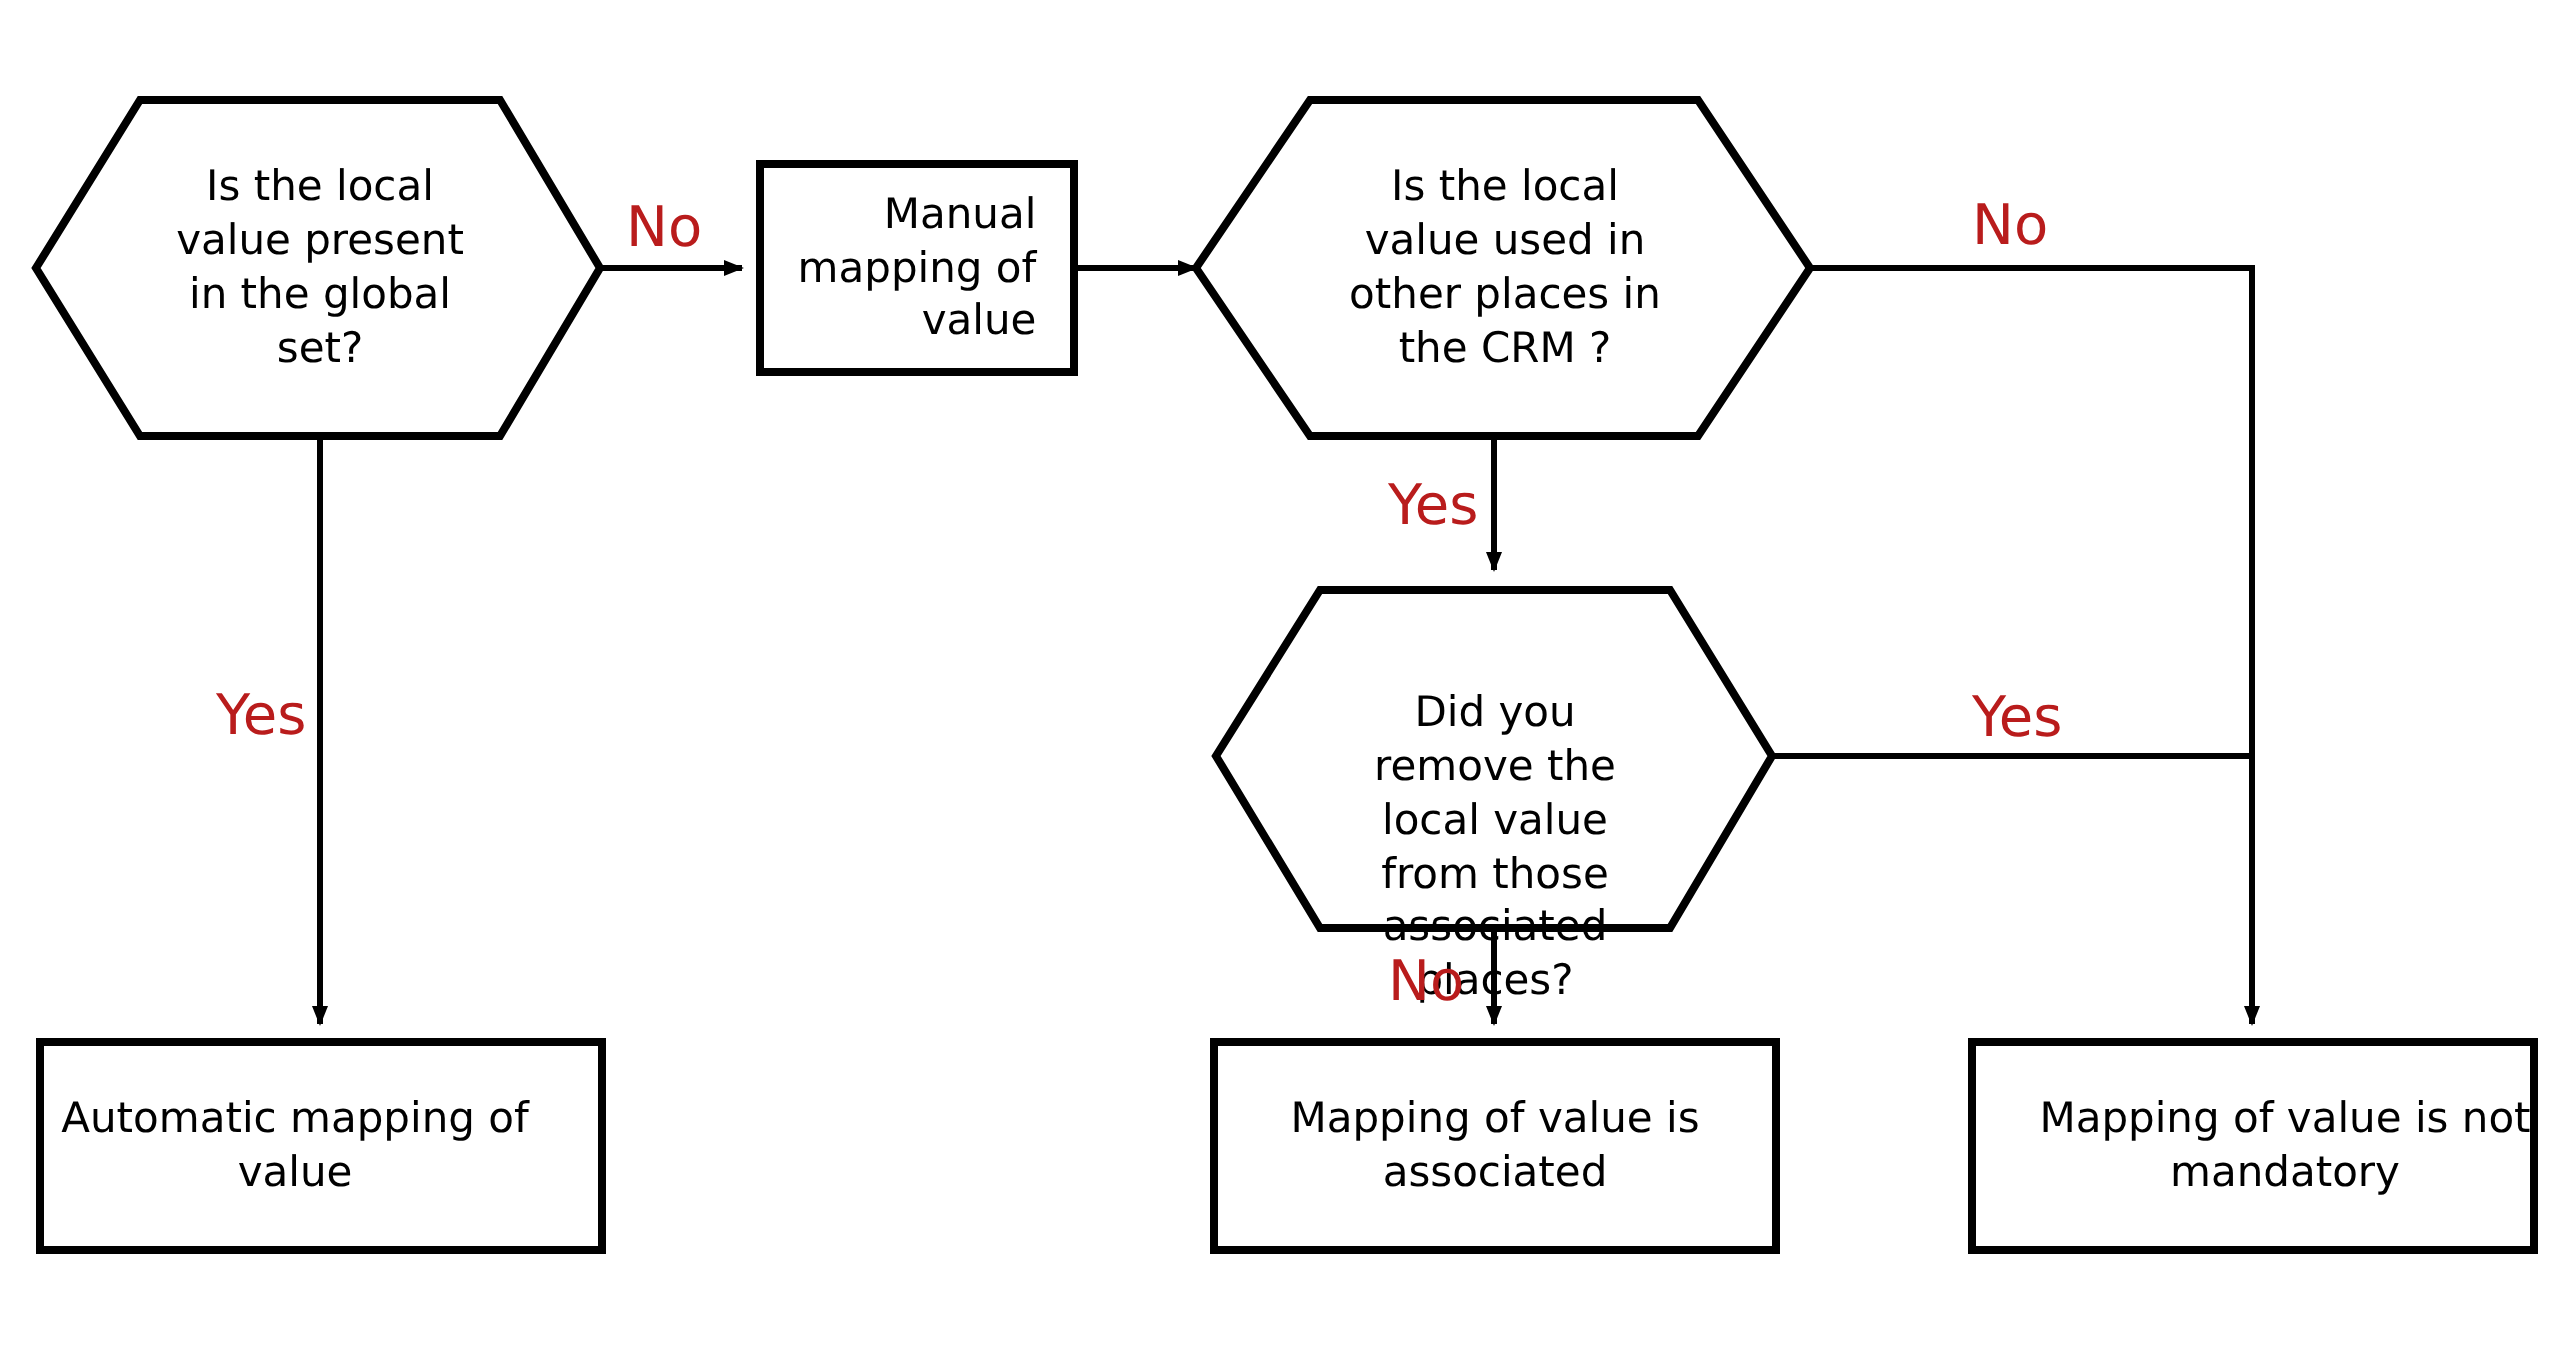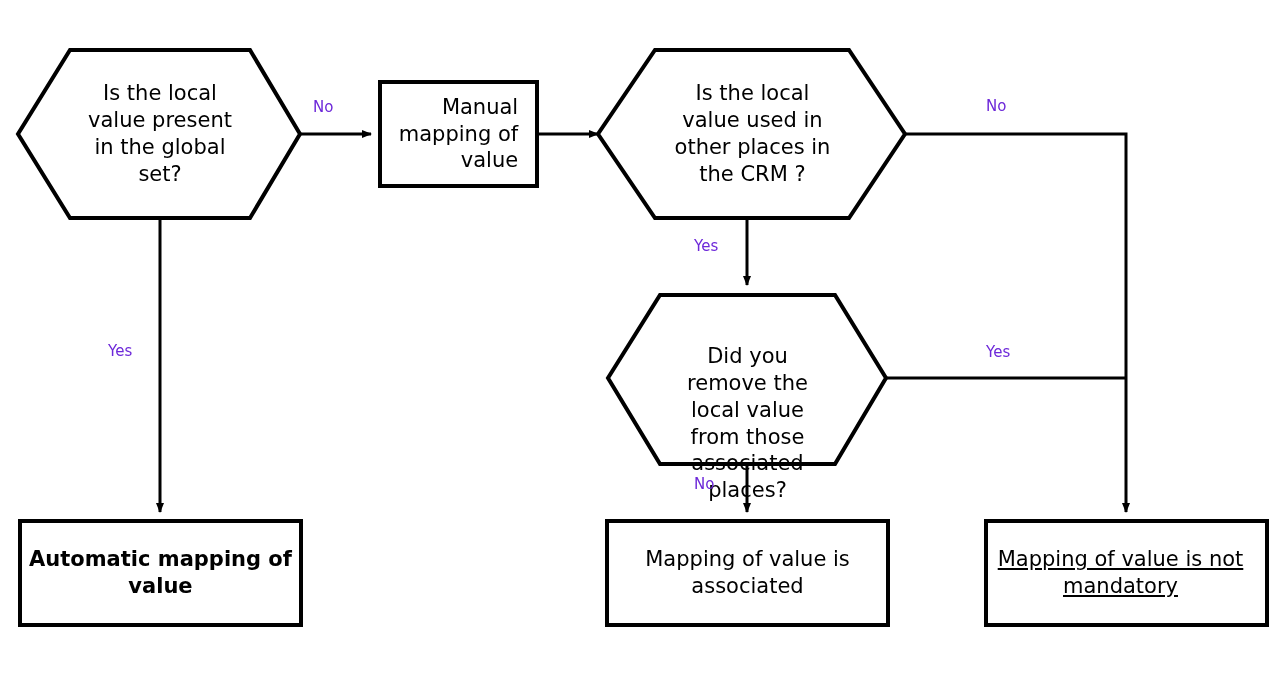--- a/index.html
+++ b/index.html
@@ -45,22 +45,22 @@
     justify-content: center;
     text-align: center;
     color: #000000;
     font-size: 21px;
     line-height: 1.28;
     white-space: pre-line;
     pointer-events: none;
   }
   .edge-label {
     position: absolute;
-    color: #6d28d9;
-    font-size: 15px;
+    color: #b91c1c;
+    font-size: 28px;
     line-height: 1;
     text-align: left;
     white-space: nowrap;
   }
 </style>
 </head>
 <body>
 
 <div id="canvas">
 
@@ -114,27 +114,27 @@
 other places in
 the CRM ?</div>
 
   <div class="node-text" style="left:630px; top:295px; width:235px; height:169px;margin-top:44px;">Did you
 remove the
 local value
 from those
 associated
 places?</div>
 
-  <div class="node-text" style="left:25px; top:521px; width:271px; height:104px;font-weight:bold;">Automatic mapping of
+  <div class="node-text" style="left:12px; top:521px; width:271px; height:104px;">Automatic mapping of
 value</div>
 
   <div class="node-text" style="left:612px; top:521px; width:271px; height:104px;">Mapping of value is
 associated</div>
 
-  <div class="node-text" style="left:985px; top:521px; width:271px; height:104px;text-decoration:underline;">Mapping of value is not
+  <div class="node-text" style="left:1007px; top:521px; width:271px; height:104px;">Mapping of value is not
 mandatory</div>
 
   <div class="edge-label" style="left:313px; top:100px;">No</div>
 
   <div class="edge-label" style="left:108px; top:344px;">Yes</div>
 
   <div class="edge-label" style="left:986px; top:99px;">No</div>
 
   <div class="edge-label" style="left:694px; top:239px;">Yes</div>
 

